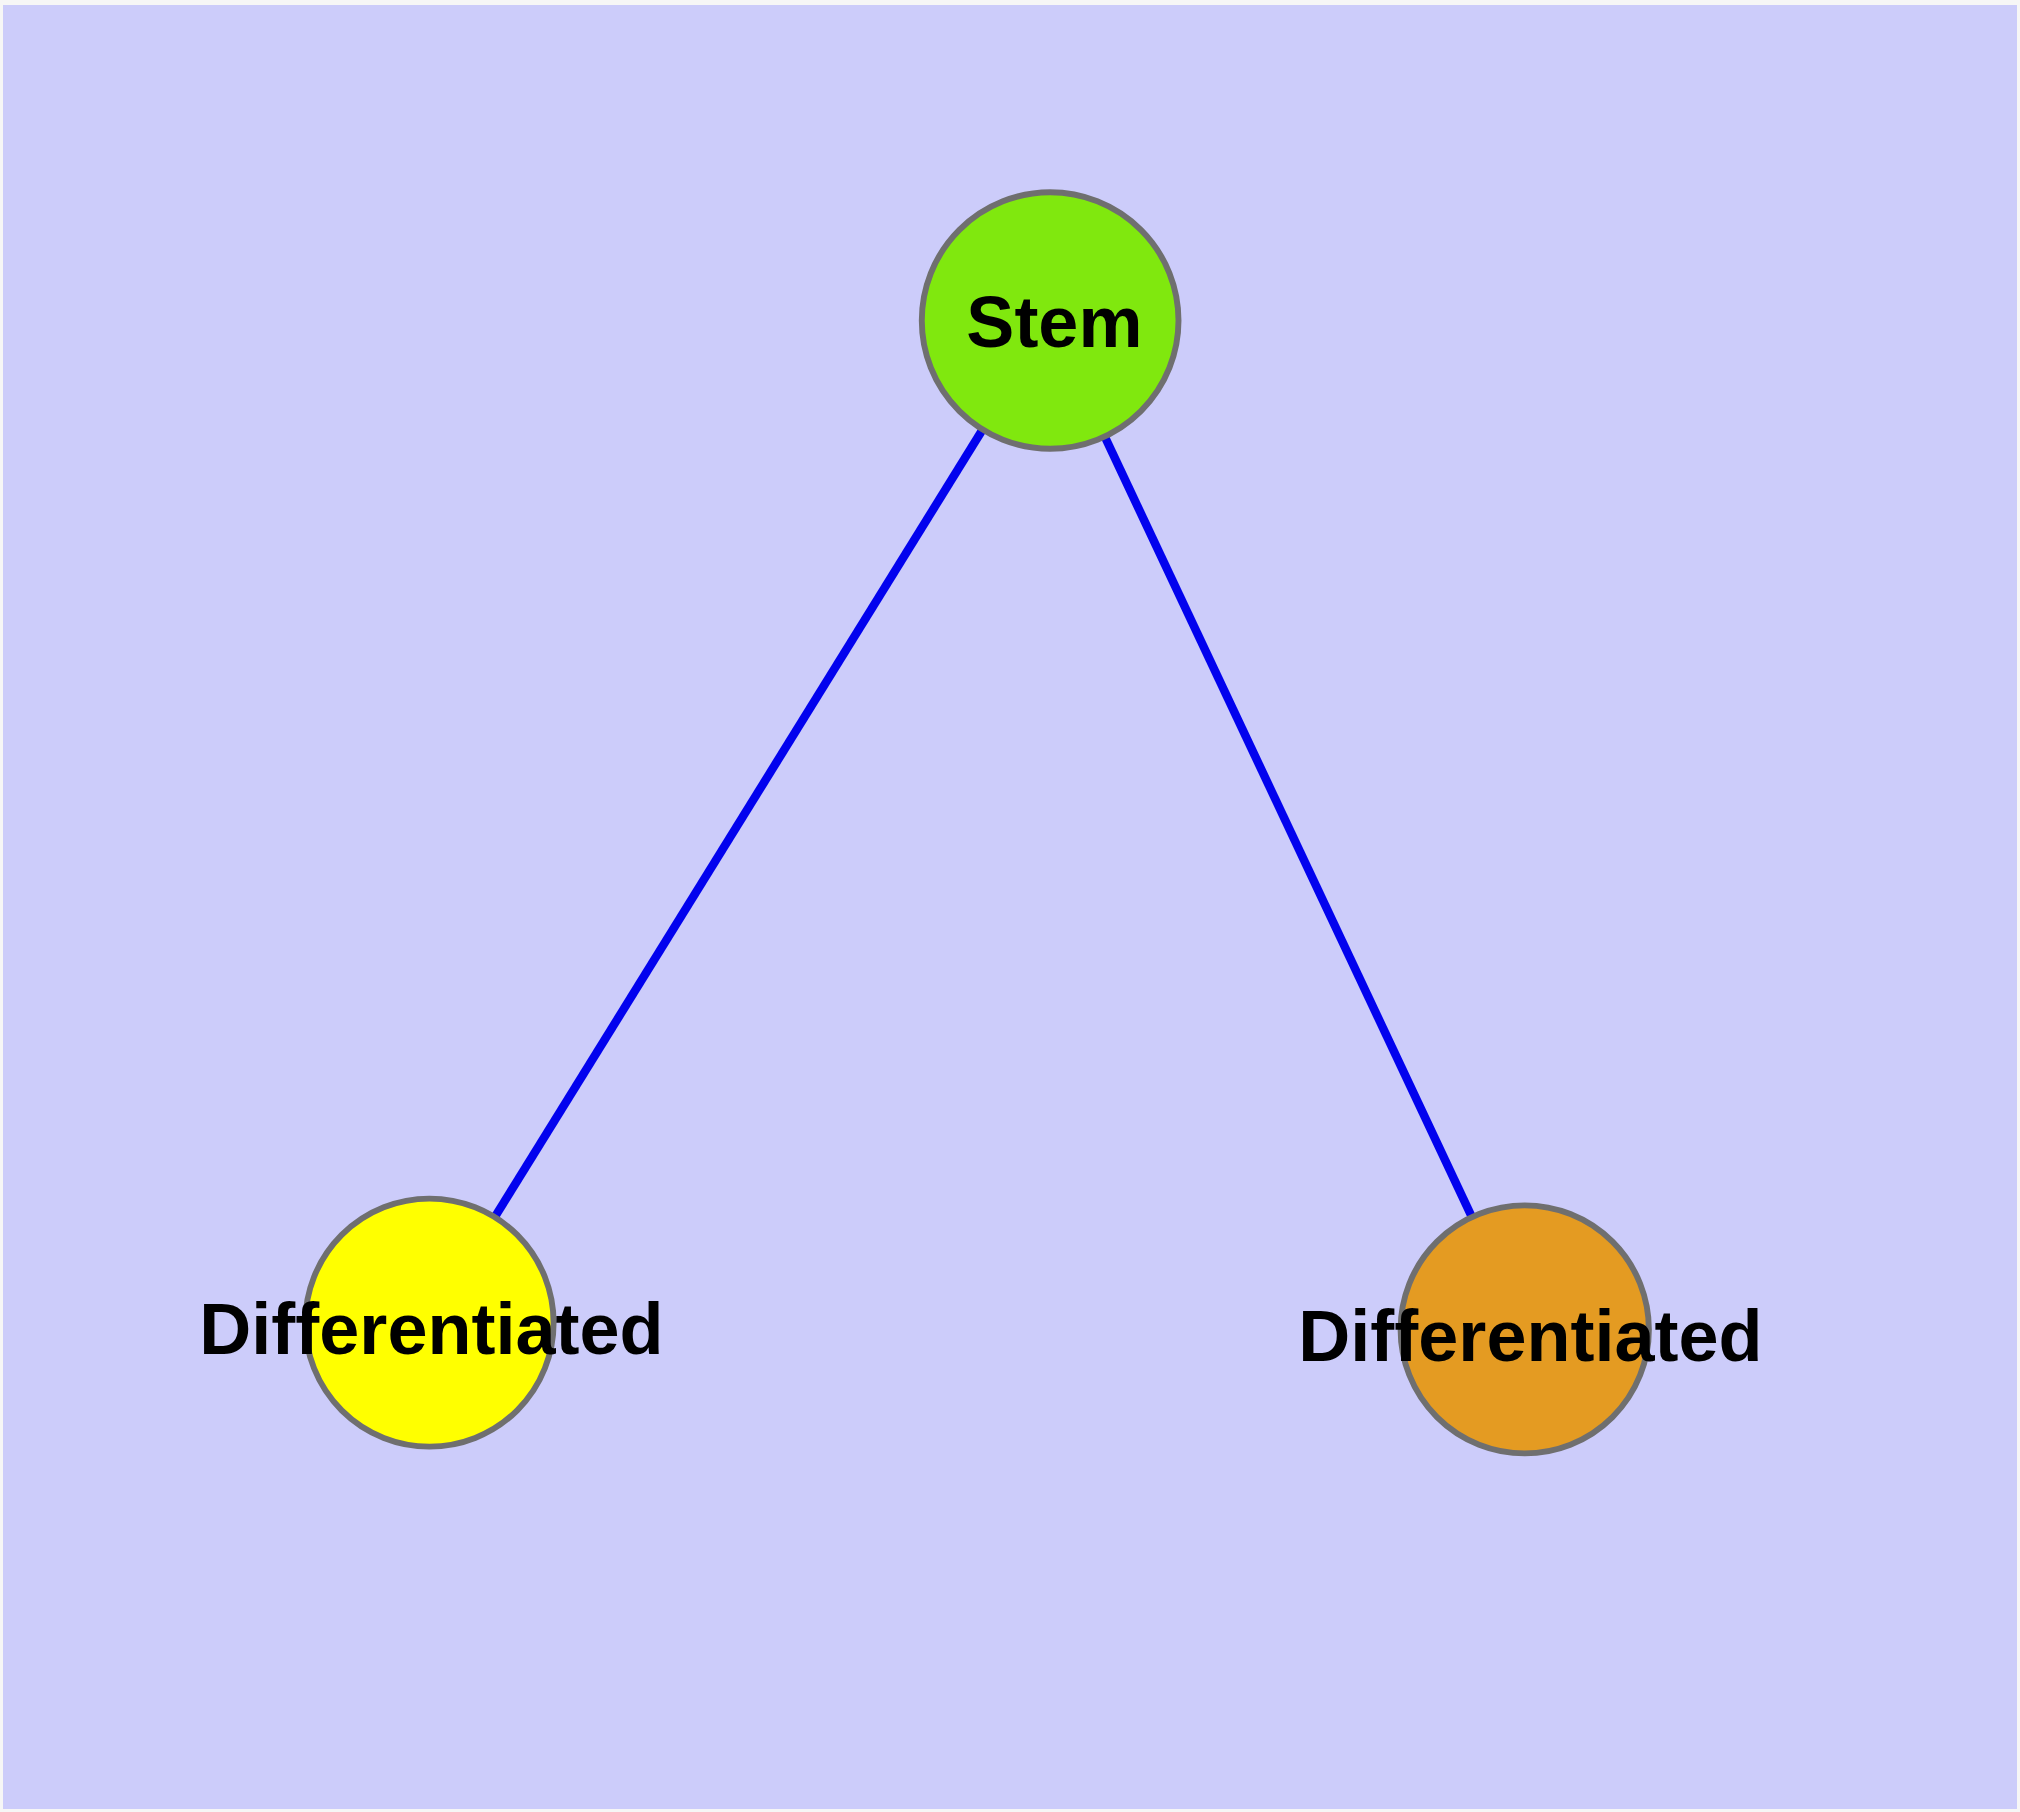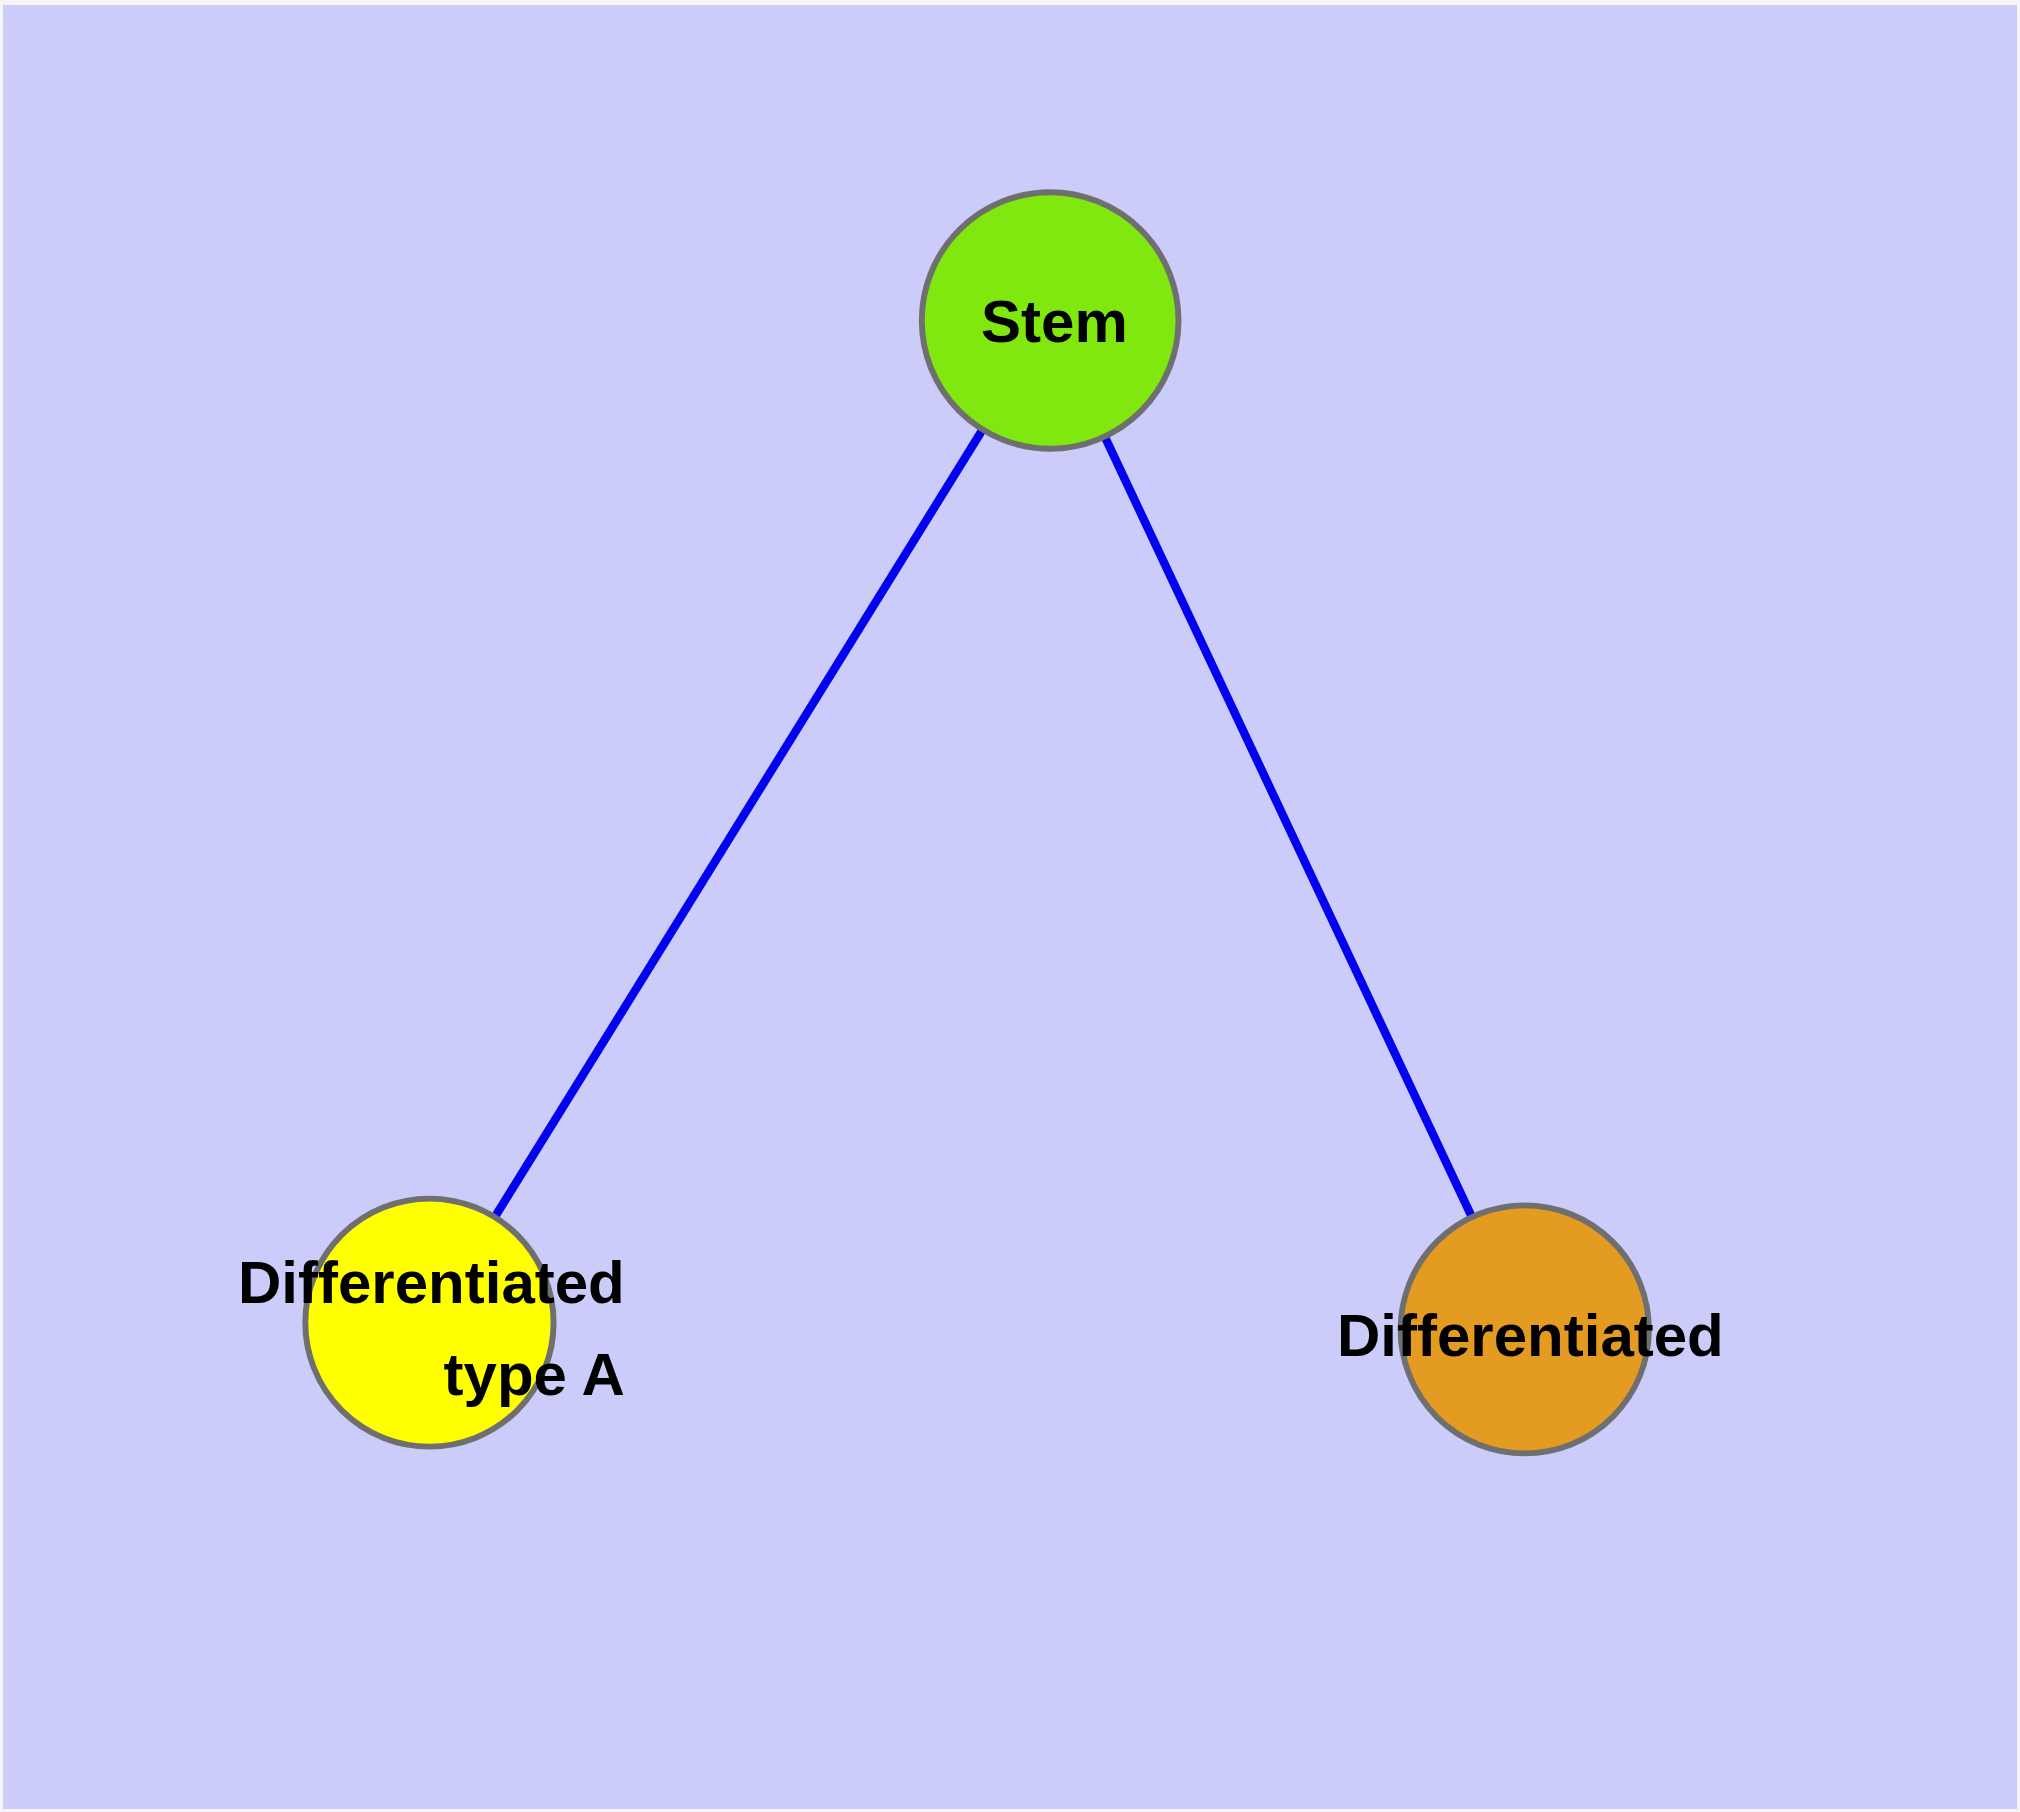--- a/index.html
+++ b/index.html
@@ -22,23 +22,23 @@
   .edges-svg {
     position: absolute;
     left: 0;
     top: 0;
     width: 100%;
     height: 100%;
   }
   .node-label {
     position: absolute;
     transform: translate(-50%, -50%);
-    text-align: right;
+    text-align: left;
     font-weight: bold;
-    font-size: 60px;
+    font-size: 72px;
     line-height: 92px;
     white-space: nowrap;
     pointer-events: none;
   }
   .node-label .lline {
     display: block;
   }
 </style>
 </head>
 <body style="background: rgb(246, 246, 246);">
@@ -52,21 +52,20 @@
     <circle id="circle-type-a" cx="505" cy="1562" r="147" fill="#FFFF00" stroke="#6F6F6F" stroke-width="7"></circle>
     <circle id="circle-type-b" cx="1802" cy="1570" r="147" fill="#E49B22" stroke="#6F6F6F" stroke-width="7"></circle>
   </svg>
 
   <div class="node-label" id="label-stem" style="left: 1051px; top: 317px; color: rgb(0, 0, 0);">
     <span class="lline">Stem</span>
   </div>
 
   <div class="node-label" id="label-type-a" style="left: 428px; top: 1324px; color: rgb(0, 0, 0);">
     <span class="lline">Differentiated</span>
-    <span class="lline">type A</span>
   </div>
 
   <div class="node-label" id="label-type-b" style="left: 1527px; top: 1331px; color: rgb(0, 0, 0);">
     <span class="lline">Differentiated</span>
   </div>
 
 </div>
 
 
 </body></html>

